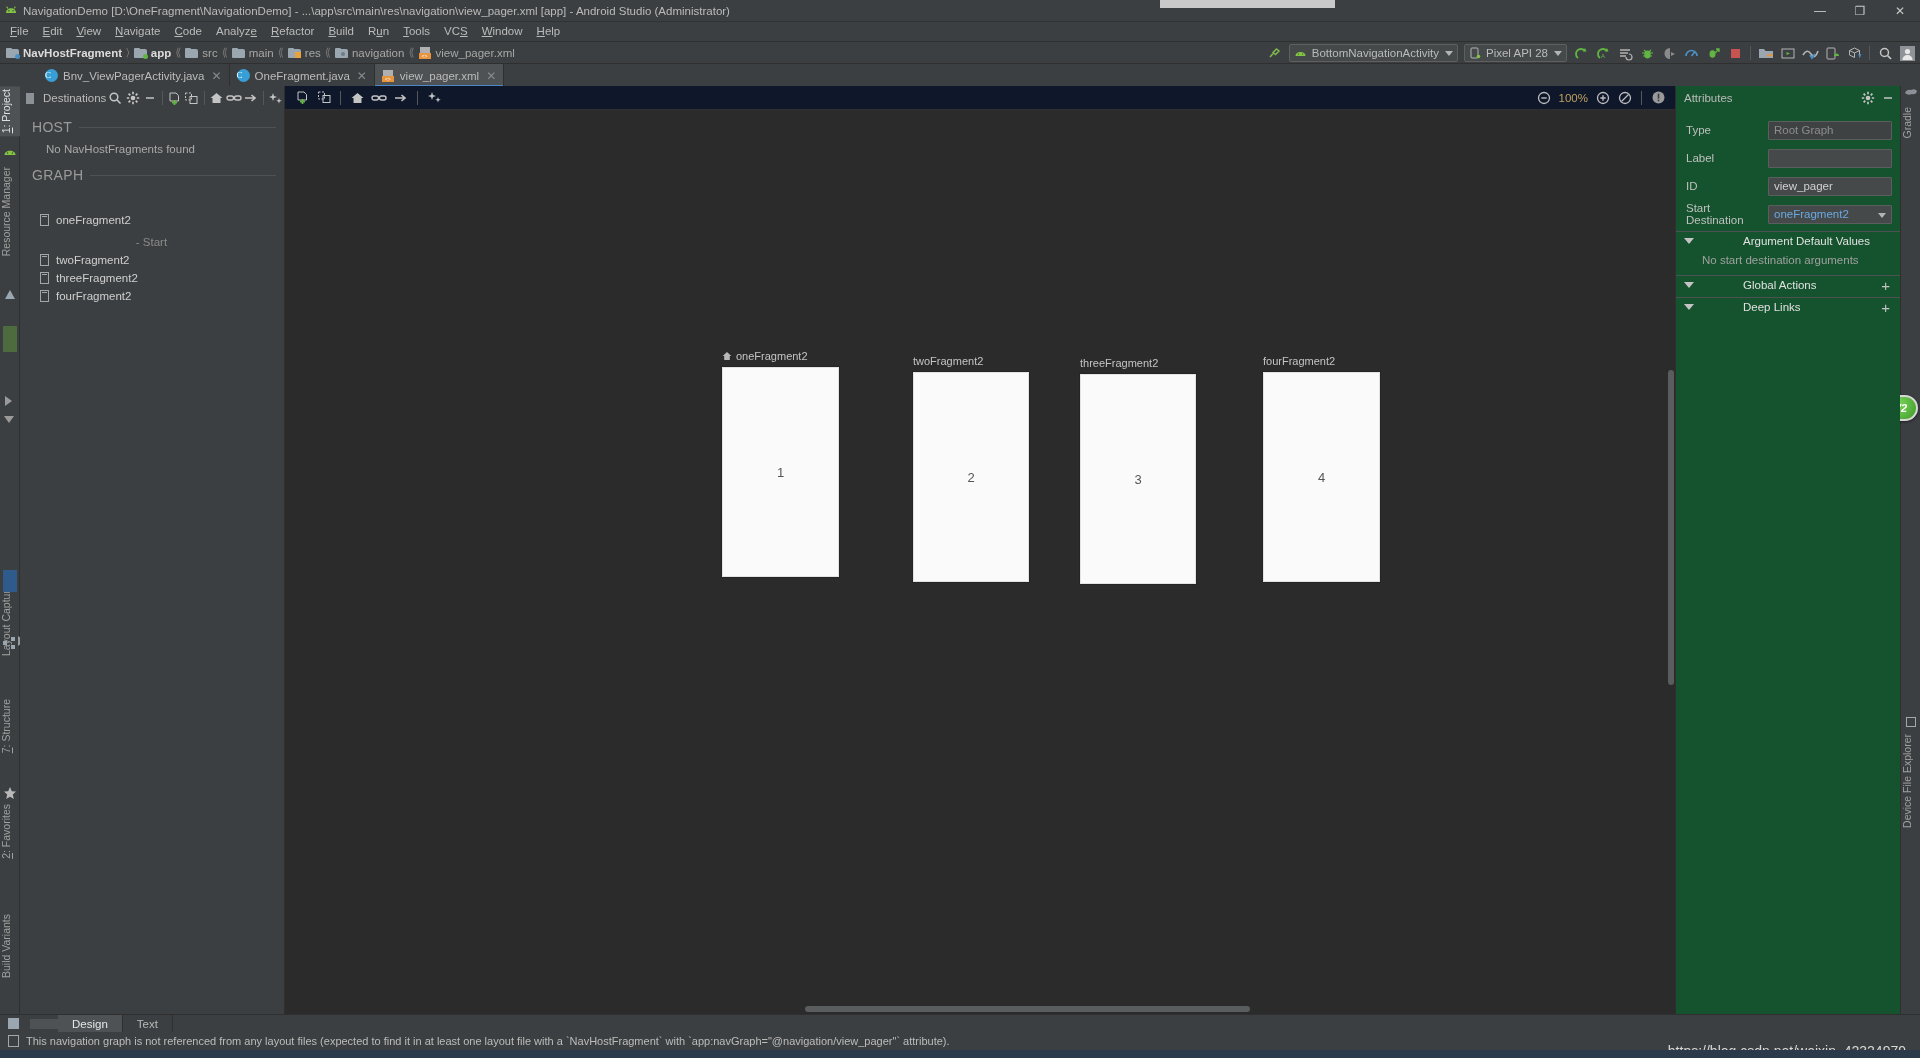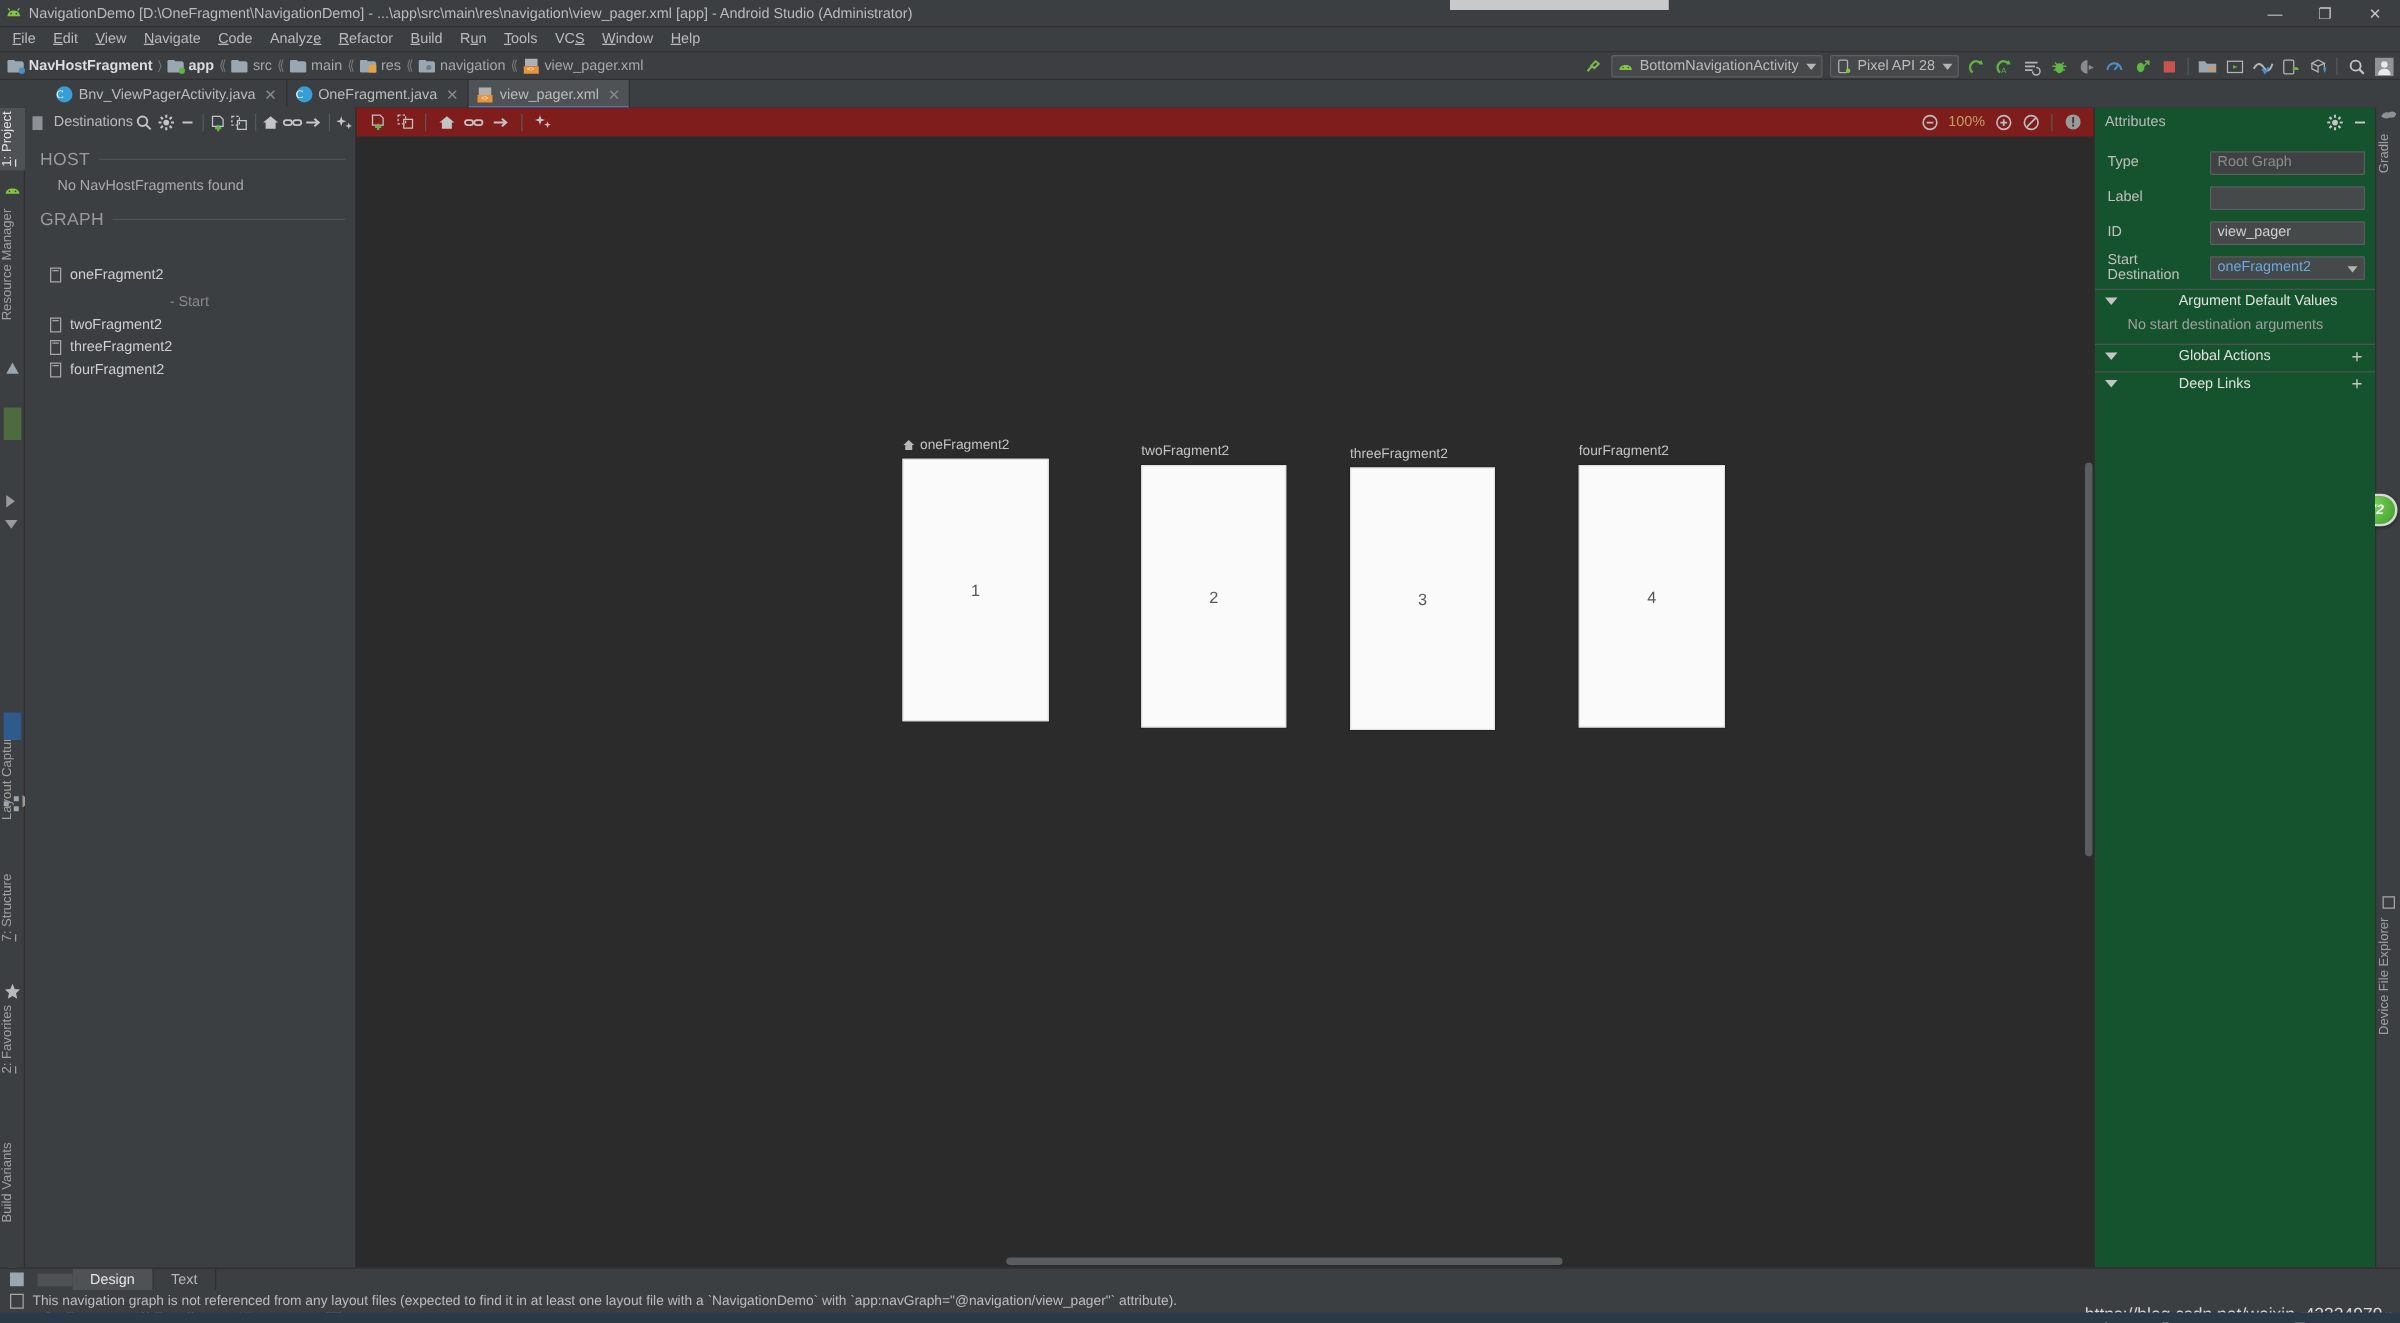--- a/index.html
+++ b/index.html
@@ -192,21 +192,21 @@
     background: #a6a6a6;
   }
   .dest-item .start { color: #8a8a8a; margin-left: 5px; margin-top: 44px; }
 
   
   .designwrap {
     flex: 1; position: relative; background: #2b2b2b; overflow: hidden;
     display: flex; flex-direction: column;
   }
   .ds-toolbar {
-    height: 24px; background: #7f1d1d; display: flex; align-items: center;
+    height: 24px; background: #0f172a; display: flex; align-items: center;
     border-bottom: 1px solid #2f2f2f; padding-left: 6px;
   }
   .ds-toolbar .tb2 {
     width: 22px; height: 20px; display: flex; align-items: center; justify-content: center;
   }
   .ds-spacer { flex: 1; }
   .zoomlvl { font-size: 11.5px; color: #c0a060; margin: 0 4px; }
   .canvas { flex: 1; position: relative; background: #2b2b2b; }
 
   .frag { position: absolute; }
@@ -970,16 +970,16 @@
     <span>Profiler</span>
   </div>
   <div class="right">
     <span class="badge9">9+</span>
     <span>Event Log</span>
   </div>
 </div>
 
 <div class="statusmsg">
   <span class="wic"></span>
-  <span>This navigation graph is not referenced from any layout files (expected to find it in at least one layout file with a `NavigationDemo` with `app:navGraph="@navigation/view_pager"` attribute).</span>
+  <span>This navigation graph is not referenced from any layout files (expected to find it in at least one layout file with a `NavHostFragment` with `app:navGraph="@navigation/view_pager"` attribute).</span>
 </div>
 <div class="urlwm">https://blog.csdn.net/weixin_42324979</div>
 <div class="botedge"></div>
 
 </body></html>

